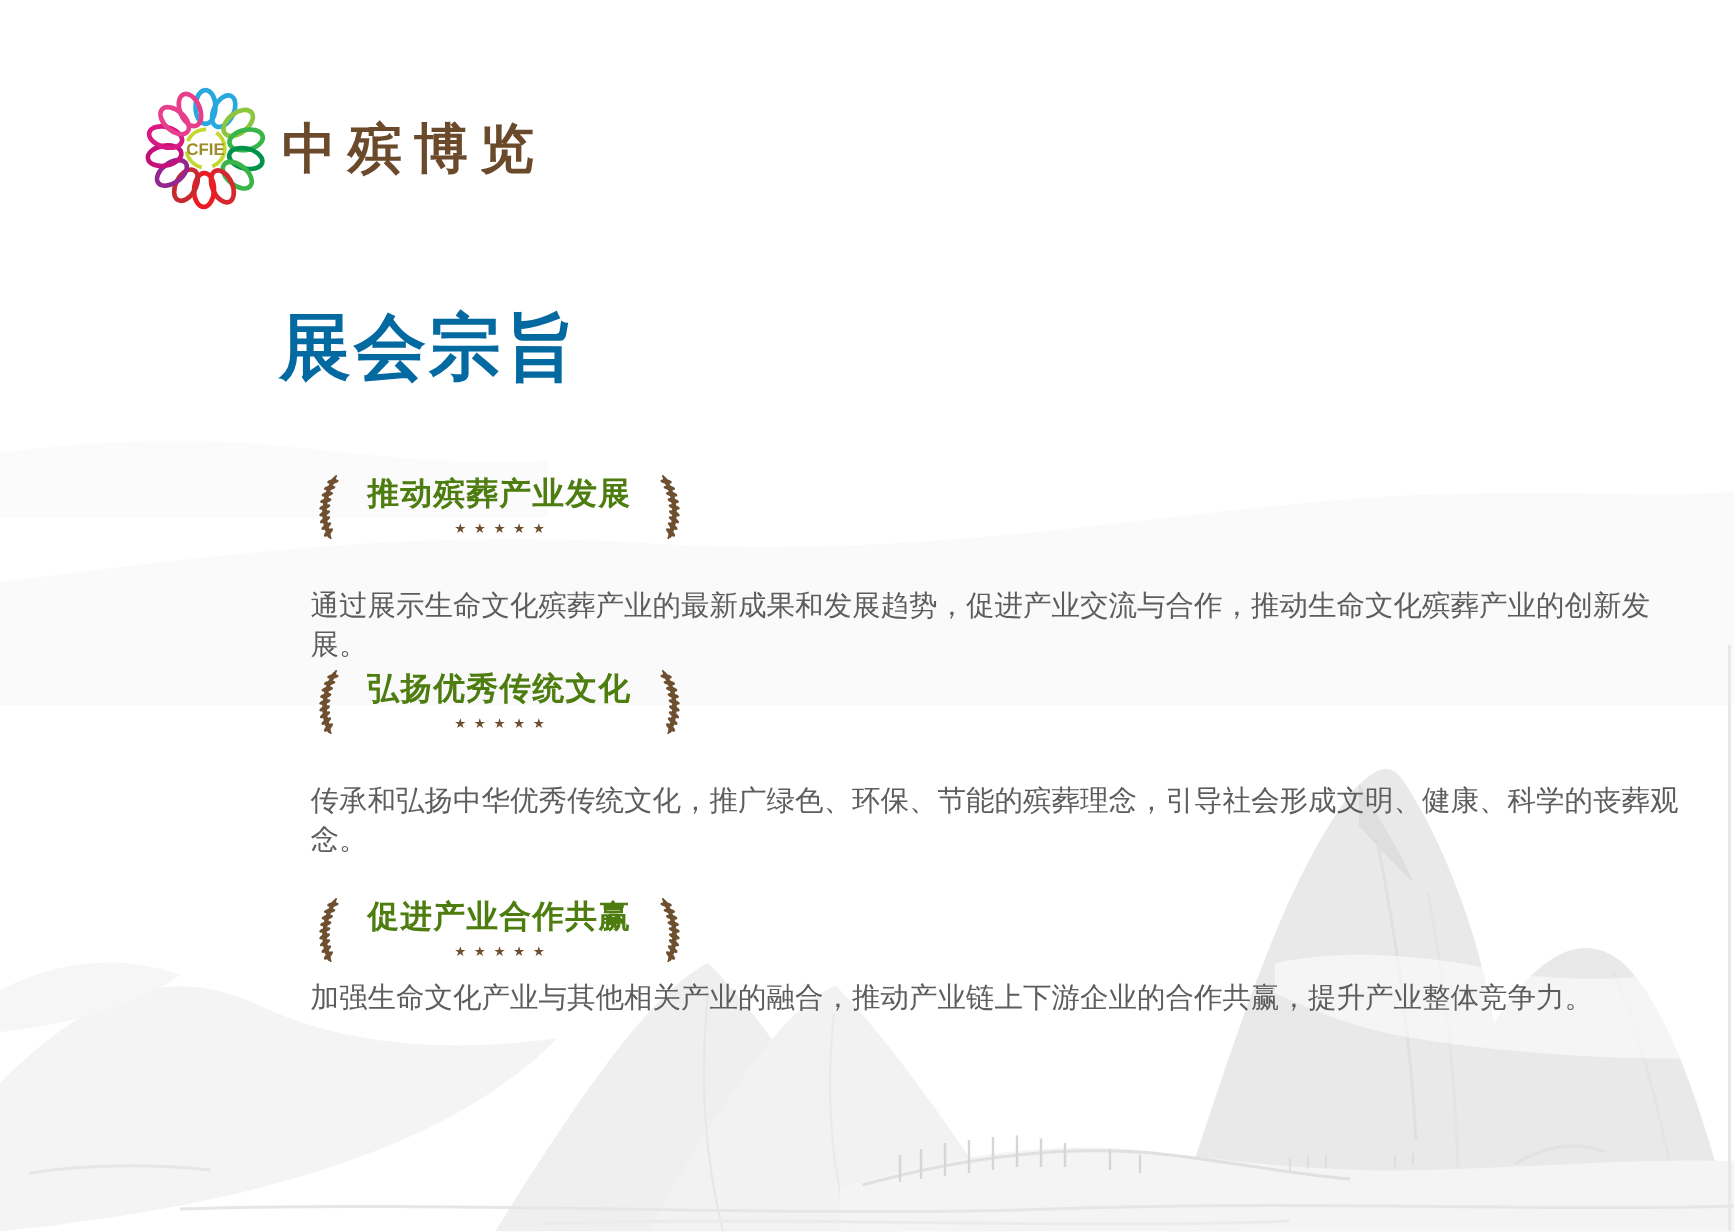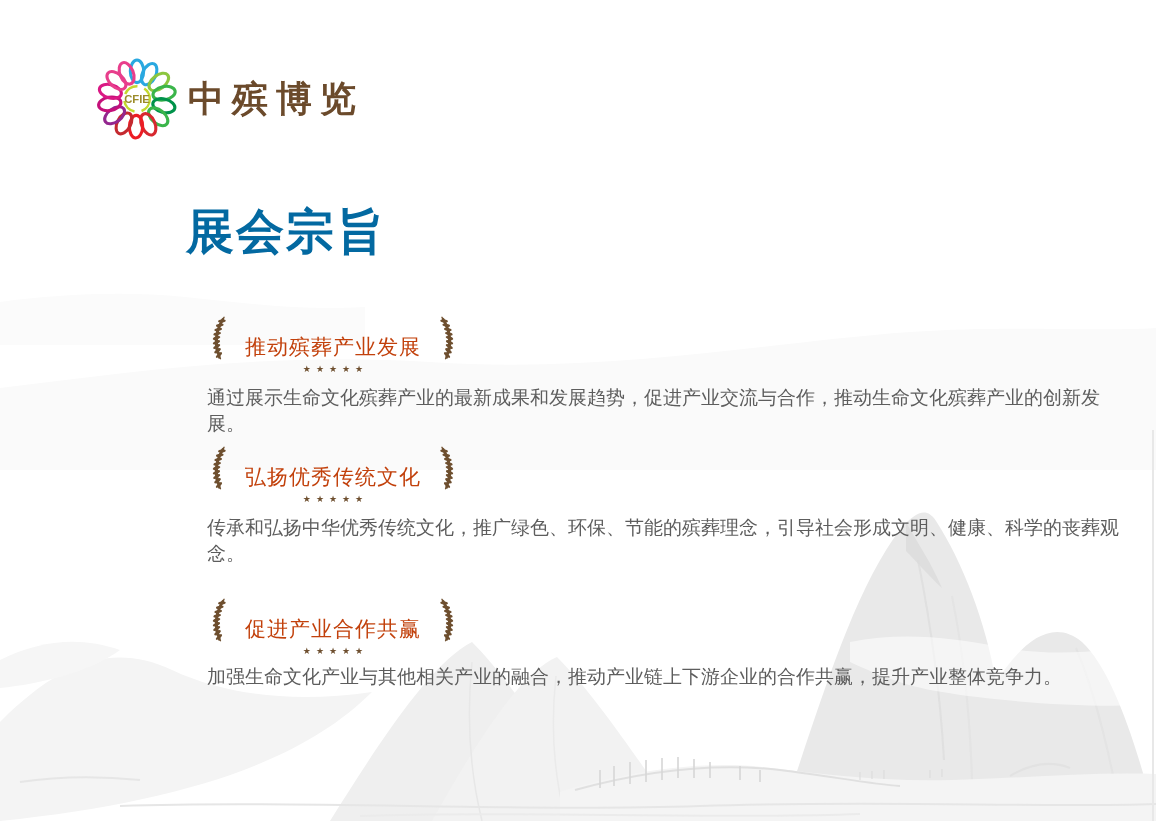--- a/index.html
+++ b/index.html
@@ -38,29 +38,29 @@
   .section.s2 { top:443px; }
   .section.s3 { top:595px; }
   .sec-head { display:flex; align-items:flex-start; }
   .laurel { width:24px; height:50px; flex:0 0 auto; }
   .laurel.right { transform:scaleX(-1); }
   .sec-title-wrap {
     display:flex; flex-direction:column; align-items:center;
     padding:0 16px; min-width:176px;
   }
   .sec-title {
-    font-size:21px; font-weight:400; color:#c2410c;
-    letter-spacing:1px; line-height:1.3; margin-top:20px;
+    font-size:21px; font-weight:700; color:#4d7c0f;
+    letter-spacing:1px; line-height:1.3; margin-top:3px;
   }
   .sec-stars {
     margin-top:4px; font-size:9px; letter-spacing:5px;
     color:#6e4f2f; text-indent:5px;
   }
   .sec-body {
-    margin-top:11px; margin-left:2px; width:930px;
+    margin-top:29px; margin-left:2px; width:930px;
     font-size:19px; line-height:26px; color:#5d5d5d;
   }
   .s3 .sec-body { margin-top:8px; }
 </style>
 </head>
 <body>
 
 <svg class="bg-art" viewBox="0 0 1156 821" aria-hidden="true">
   <defs>
     <symbol id="laurel-branch" viewBox="0 0 26 52">

